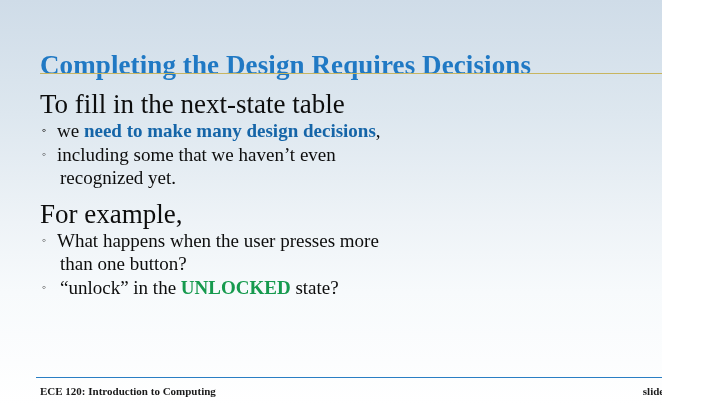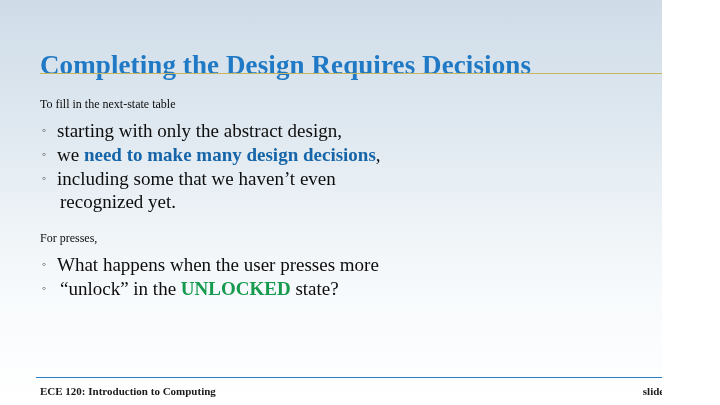--- a/index.html
+++ b/index.html
@@ -41,21 +41,21 @@
     background: #c8b560;
   }
   .body {
     position: absolute;
     left: 40px;
     top: 92px;
     width: 650px;
     color: #111111;
   }
   .lead {
-    font-size: 12px;
+    font-size: 27px;
     line-height: 25px;
     margin: 0 0 2px 0;
     color: #0d0d0d;
   }
   .lead.second {
     margin-top: 13px;
   }
   .bullets {
     margin: 0;
     padding: 0;
@@ -134,39 +134,39 @@
   <h1 class="title">Completing the Design Requires Decisions</h1>
   <div class="title-rule"></div>
 
   <div class="body">
 
     <p class="lead">To fill in the next-state table</p>
 
     <ul class="bullets">
       <li class="bullet">
         <span class="marker">◦</span>
-        <span>starting with only the abstract design,</span>
       </li>
       <li class="bullet">
         <span class="marker">◦</span>
         <span>we </span><span class="hl-blue">need to make many design decisions</span><span>,</span>
       </li>
       <li class="bullet">
         <span class="marker">◦</span>
         <span>including some that we haven’t even</span>
         <span class="line2">recognized yet.</span>
       </li>
     </ul>
 
-    <p class="lead second">For presses,</p>
+    <p class="lead second">For example,</p>
 
     <ul class="bullets">
       <li class="bullet">
         <span class="marker">◦</span>
         <span>What happens when the user presses more</span>
+        <span class="line2">than one button?</span>
       </li>
       <li class="bullet">
         <span class="marker">◦</span>
         <span class="line2"><span>“unlock” in the </span><span class="hl-green">UNLOCKED</span><span> state?</span></span>
       </li>
     </ul>
 
   </div>
 
   <div class="footer-rule"></div>

